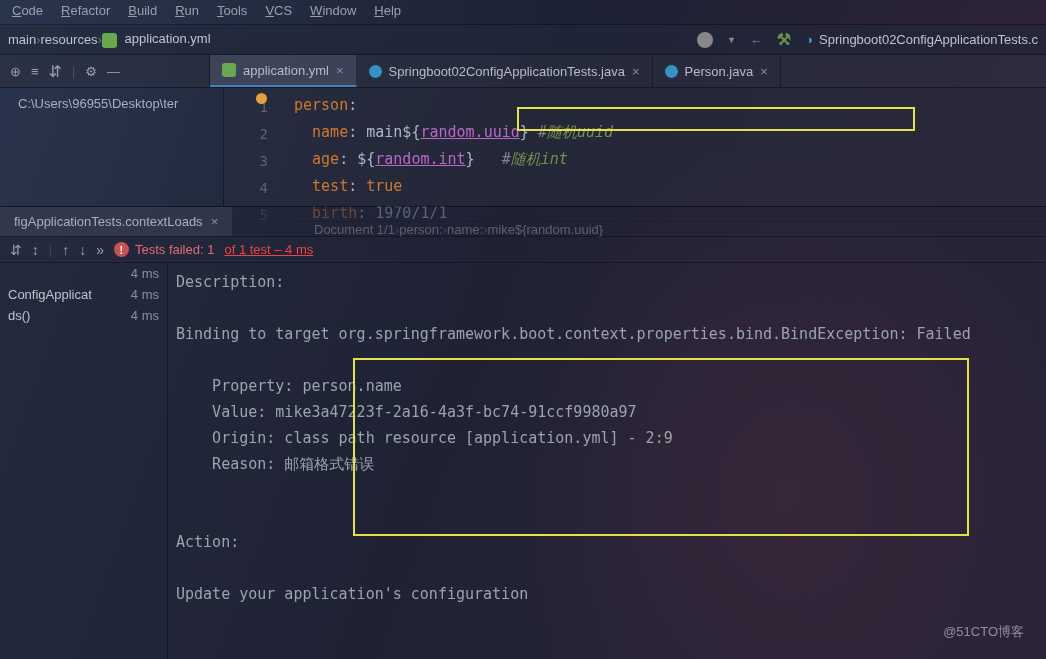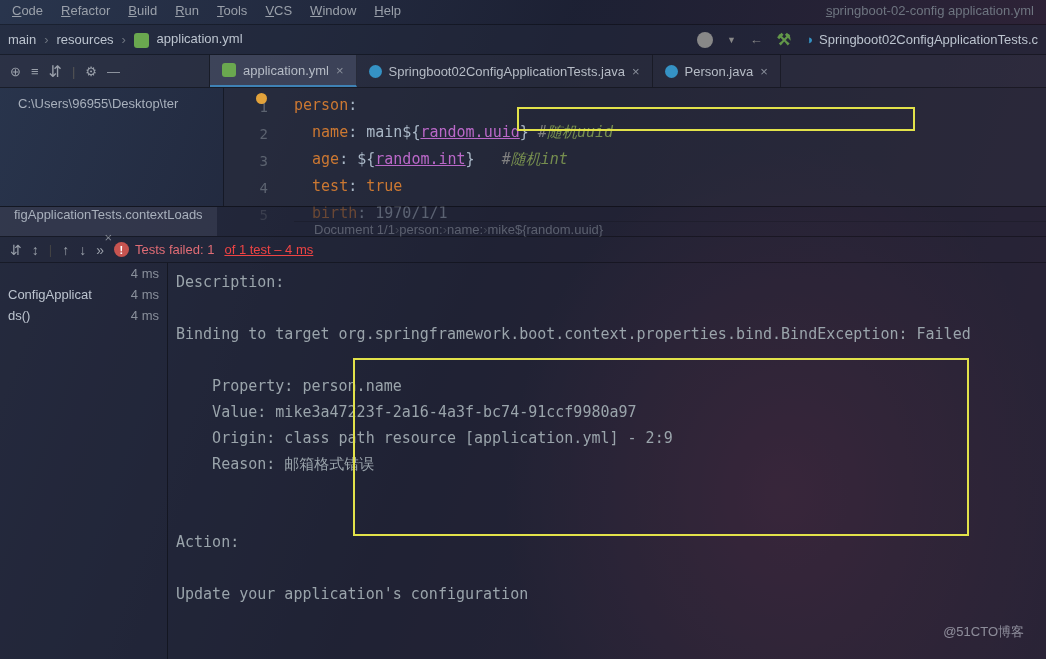--- a/index.html
+++ b/index.html
@@ -14,21 +14,21 @@
     background-image:
       radial-gradient(ellipse 400px 500px at 75% 75%, rgba(123,47,74,.55), transparent 70%),
       linear-gradient(110deg, rgba(40,60,90,.6), rgba(25,30,50,.8) 45%, rgba(60,30,55,.6));
   }
   
   .menubar{height:25px;display:flex;gap:18px;padding:3px 12px;color:#9aa0aa;font-size:13px;border-bottom:1px solid rgba(0,0,0,.35);}
   .menubar span{border-bottom:1px solid transparent;}
   .menubar span::first-letter{text-decoration:underline;}
   .mb-right{margin-left:auto;color:#6e7580;}
   
-  .crumbs{height:30px;display:flex;align-items:center;gap:8px;padding:0 8px;
+  .crumbs{height:30px;display:flex;align-items:center;padding:0 8px;
     background:rgba(35,40,58,.55);border-bottom:1px solid rgba(0,0,0,.35);}
   .crumb{color:#bcc4cf;font-size:13px;}
   .chev{color:#6e7580;}
   .ico-leaf{width:15px;height:15px;background:#6aa84f;border-radius:3px;display:inline-block;vertical-align:middle;margin-right:4px;}
   .crumbs-right{margin-left:auto;display:flex;align-items:center;gap:14px;}
   .avatar-ico{width:16px;height:16px;background:#888;border-radius:50%;display:inline-block;}
   .caret{font-size:9px;color:#888;}
   .hammer{color:#629749;font-size:16px;font-weight:bold;}
   .run-target{color:#bcc4cf;display:flex;align-items:center;gap:6px;}
   .run-target .bug{color:#3592c4;font-size:13px;}
@@ -64,21 +64,21 @@
   .hb1{left:293px;top:19px;width:398px;height:24px;}
   
   .docpath{position:absolute;left:70px;right:0;height:28px;display:flex;align-items:flex-start;
     color:#a8b0bc;font-size:13px;padding-left:20px;top:133px;border-top:1px solid rgba(0,0,0,.35);}
   .docpath .chev{color:#6e7580;}
   
   .runwin{flex:1;display:flex;flex-direction:column;border-top:1px solid rgba(0,0,0,.45);
     background:rgba(34,37,54,.58);position:relative;}
   .runtabs{height:29px;display:flex;align-items:center;color:#a8b0bc;}
   .runtab{padding:0 14px;height:100%;display:flex;align-items:center;gap:8px;
-    background:rgba(72,78,100,.4);flex-direction:column;}
+    background:rgba(72,78,100,.4);}
   .runtab .x{color:#8a909c;}
   .runtool{height:27px;display:flex;align-items:center;gap:10px;padding:0 10px;
     border-top:1px solid rgba(0,0,0,.35);border-bottom:1px solid rgba(0,0,0,.35);}
   .rt-ico{color:#9aa0aa;font-size:14px;}
   .tests-failed{color:#e06c75;display:flex;align-items:center;gap:6px;}
   .tf-badge{width:15px;height:15px;border-radius:50%;background:#c75450;color:#fff;
     font-size:11px;display:flex;align-items:center;justify-content:center;font-weight:bold;}
   .tests-rest{color:#ef4444;text-decoration:underline;}
   .runbody{flex:1;display:flex;}
   .tree{width:168px;border-right:1px solid rgba(0,0,0,.4);font-size:13px;color:#bcc4cf;}
@@ -94,21 +94,20 @@
 
 <div class="menubar">
   <span>Code</span>
   <span>Refactor</span>
   <span>Build</span>
   <span>Run</span>
   <span>Tools</span>
   <span>VCS</span>
   <span>Window</span>
   <span>Help</span>
-  <span class="mb-right">springboot-02-config  application.yml</span>
 </div>
 
 <div class="crumbs">
   <span class="crumb">main</span>
   <span class="chev">›</span>
   <span class="crumb">resources</span>
   <span class="chev">›</span>
   <span class="crumb">
     <span class="ico-leaf"></span>
     <span>application.yml</span>

